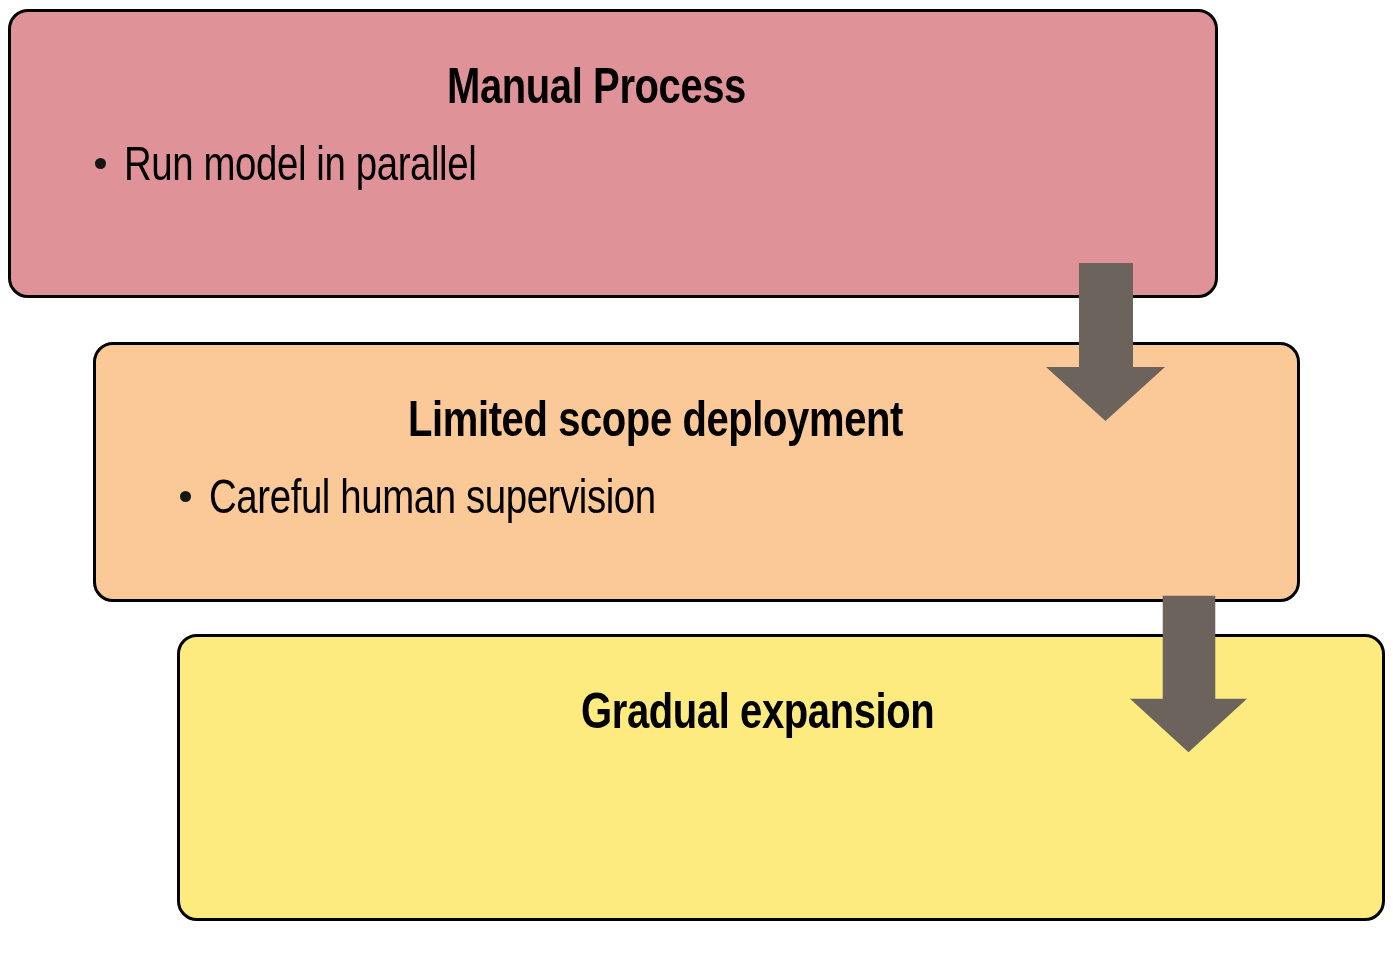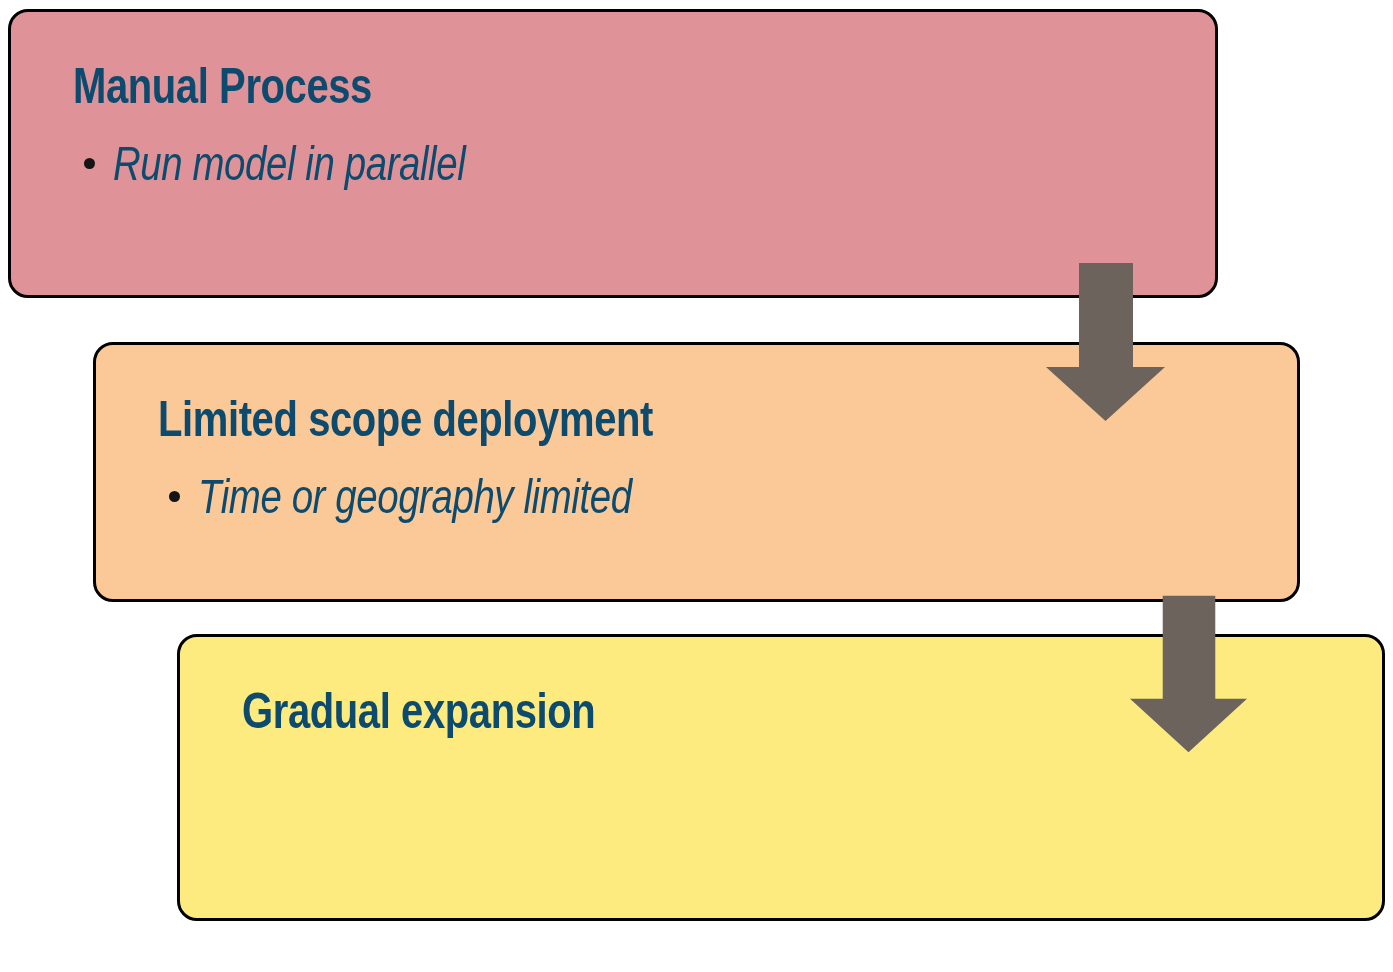--- a/index.html
+++ b/index.html
@@ -13,41 +13,41 @@
     width: 1393px;
     height: 972px;
     background: #ffffff;
     overflow: hidden;
   }
   .flow-box {
     position: absolute;
     box-sizing: border-box;
     border: 3px solid #000000;
     border-radius: 20px;
-    color: #0c4a6e;
+    color: #000000;
+    text-align: center;
   }
   .box-1 { left: 8px;   top: 9px;   width: 1210px; height: 289px; }
   .box-2 { left: 93px;  top: 342px; width: 1207px; height: 260px; }
   .box-3 { left: 177px; top: 634px; width: 1208px; height: 287px; }
   .box-inner {
     padding: 46px 20px 0 62px;
   }
   .box-title {
     font-size: 50px;
     font-weight: 700;
     line-height: 56px;
     margin: 0 0 16px 0;
     letter-spacing: -0.5px;
     white-space: nowrap;
   }
   .bullet-list {
     list-style: none;
-    margin: 5px;
+    margin: 16px;
     padding: 0 0 0 6px;
-    font-style: italic;
   }
   .bullet-row {
     height: 67px;
     display: flex;
     align-items: center;
     font-size: 48px;
     letter-spacing: -0.5px;
     white-space: nowrap;
   }
   .bullet-dot {
@@ -86,21 +86,21 @@
       </ul>
     </div>
   </div>
 
   <div class="flow-box box-2" style="background-color: rgb(251, 200, 151);">
     <div class="box-inner">
       <h2 class="box-title"><span class="squeeze">Limited scope deployment</span></h2>
       <ul class="bullet-list">
         <li class="bullet-row">
           <span class="bullet-dot"></span>
-          <span class="squeeze">Time or geography limited</span>
+          <span class="squeeze">Careful human supervision</span>
         </li>
       </ul>
     </div>
   </div>
 
   <div class="flow-box box-3" style="background-color: rgb(253, 235, 128);">
     <div class="box-inner">
       <h2 class="box-title"><span class="squeeze">Gradual expansion</span></h2>
       <ul class="bullet-list">
       </ul>

